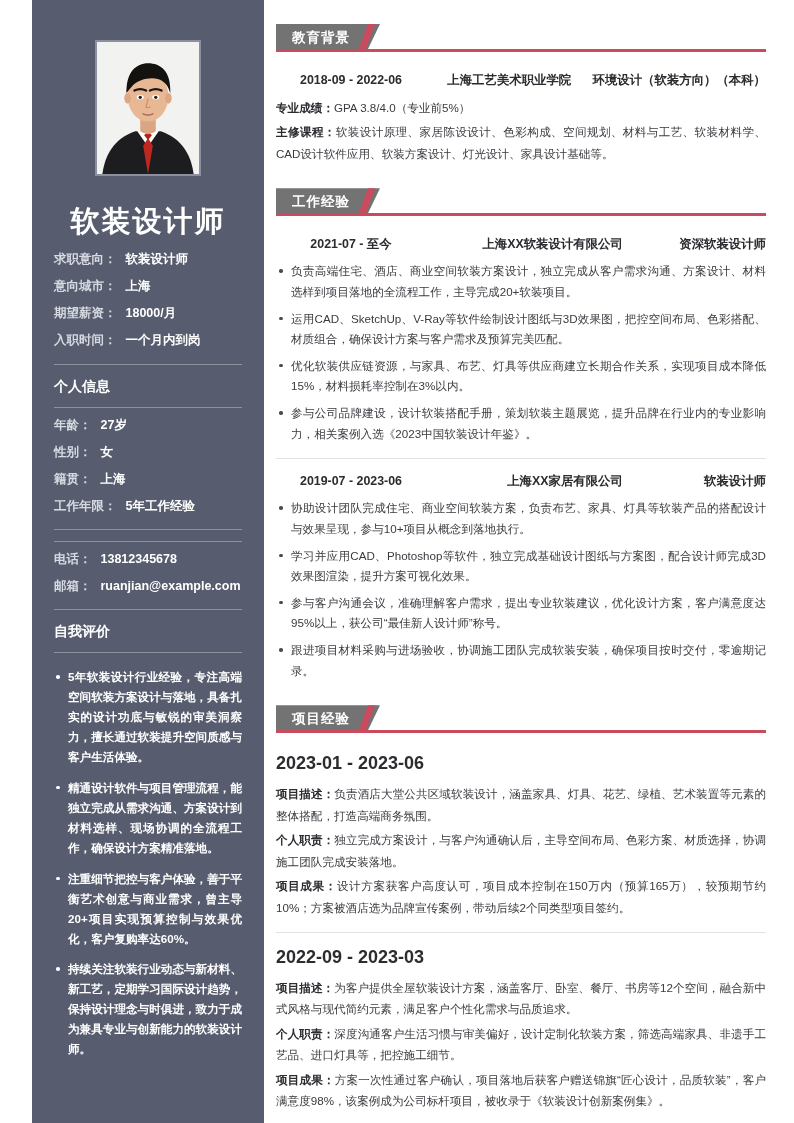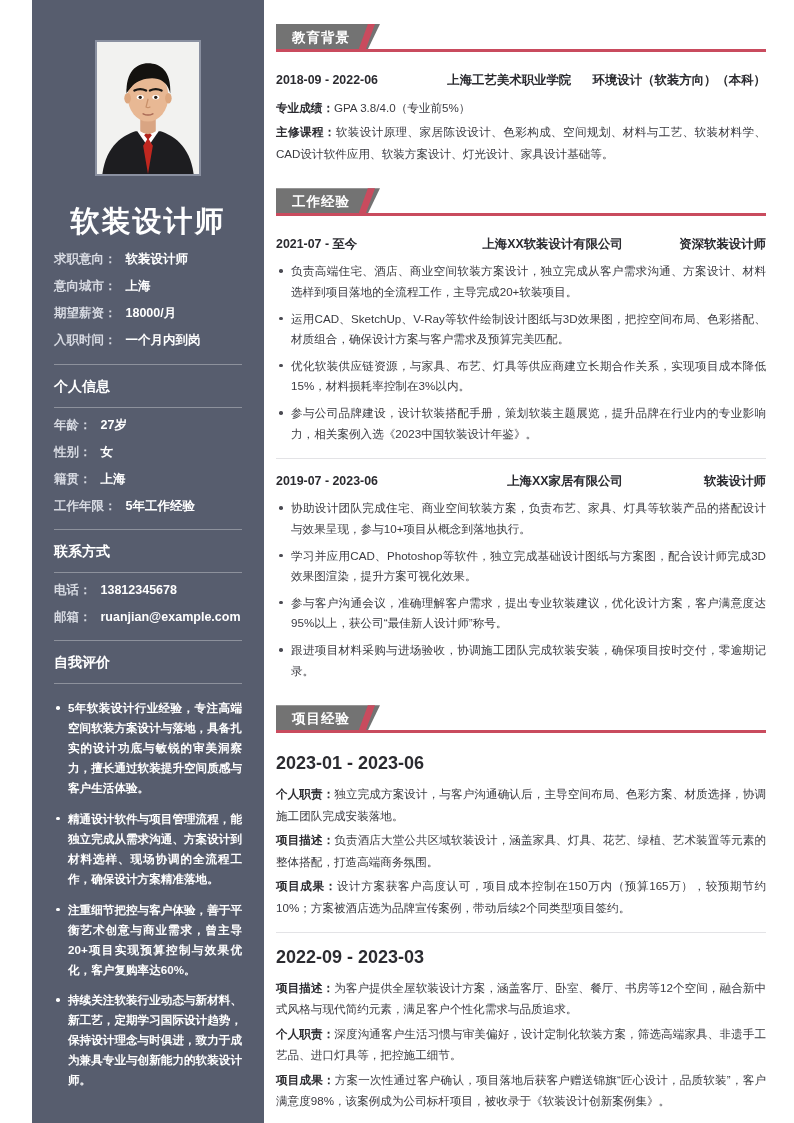--- a/index.html
+++ b/index.html
@@ -134,21 +134,21 @@
 
   .entry { margin-top: 14px; }
   .entry-head {
     display: flex;
     align-items: baseline;
     font-size: 12.4px;
     font-weight: bold;
     color: #2b2b30;
     margin-bottom: 8px;
   }
-  .entry-date { width: 150px; flex: none; }
+  .entry-date { width: 150px; flex: none; text-align: center; }
   .entry-org { flex: 1; text-align: center; }
   .entry-role { flex: none; text-align: left; }
 
   .meta-line {
     font-size: 11.6px;
     line-height: 1.85;
     color: #3a3a40;
     margin-bottom: 3px;
     text-align: justify;
   }
@@ -268,21 +268,20 @@
         <span class="kv-key">籍贯：</span>
         <span class="kv-val">上海</span>
       </div>
       <div class="kv-row">
         <span class="kv-key">工作年限：</span>
         <span class="kv-val">5年工作经验</span>
       </div>
     </div>
 
     <div class="sb-divider"></div>
-    <h2 class="sb-section-title">联系方式</h2>
     <div class="sb-underline"></div>
     <div class="kv-list">
       <div class="kv-row">
         <span class="kv-key">电话：</span>
         <span class="kv-val">13812345678</span>
       </div>
       <div class="kv-row">
         <span class="kv-key">邮箱：</span>
         <span class="kv-val">ruanjian@example.com</span>
       </div>
@@ -359,24 +358,24 @@
 
     <div class="sec-head">
       <div class="tab">项目经验</div>
       <div class="slash" style="left:82px"></div>
       <div class="rule"></div>
     </div>
 
     <div class="entry">
       <div class="proj-date">2023-01 - 2023-06</div>
       <p class="meta-line">
+        <b>项目描述：</b><span>负责酒店大堂公共区域软装设计，涵盖家具、灯具、花艺、绿植、艺术装置等元素的整体搭配，打造高端商务氛围。</span>
+      </p>
+      <p class="meta-line">
         <b>个人职责：</b><span>独立完成方案设计，与客户沟通确认后，主导空间布局、色彩方案、材质选择，协调施工团队完成安装落地。</span>
-      </p>
-      <p class="meta-line">
-        <b>项目描述：</b><span>负责酒店大堂公共区域软装设计，涵盖家具、灯具、花艺、绿植、艺术装置等元素的整体搭配，打造高端商务氛围。</span>
       </p>
       <p class="meta-line">
         <b>项目成果：</b><span>设计方案获客户高度认可，项目成本控制在150万内（预算165万），较预期节约10%；方案被酒店选为品牌宣传案例，带动后续2个同类型项目签约。</span>
       </p>
     </div>
 
     <div class="entry-sep"></div>
 
     <div class="entry">
       <div class="proj-date">2022-09 - 2023-03</div>

